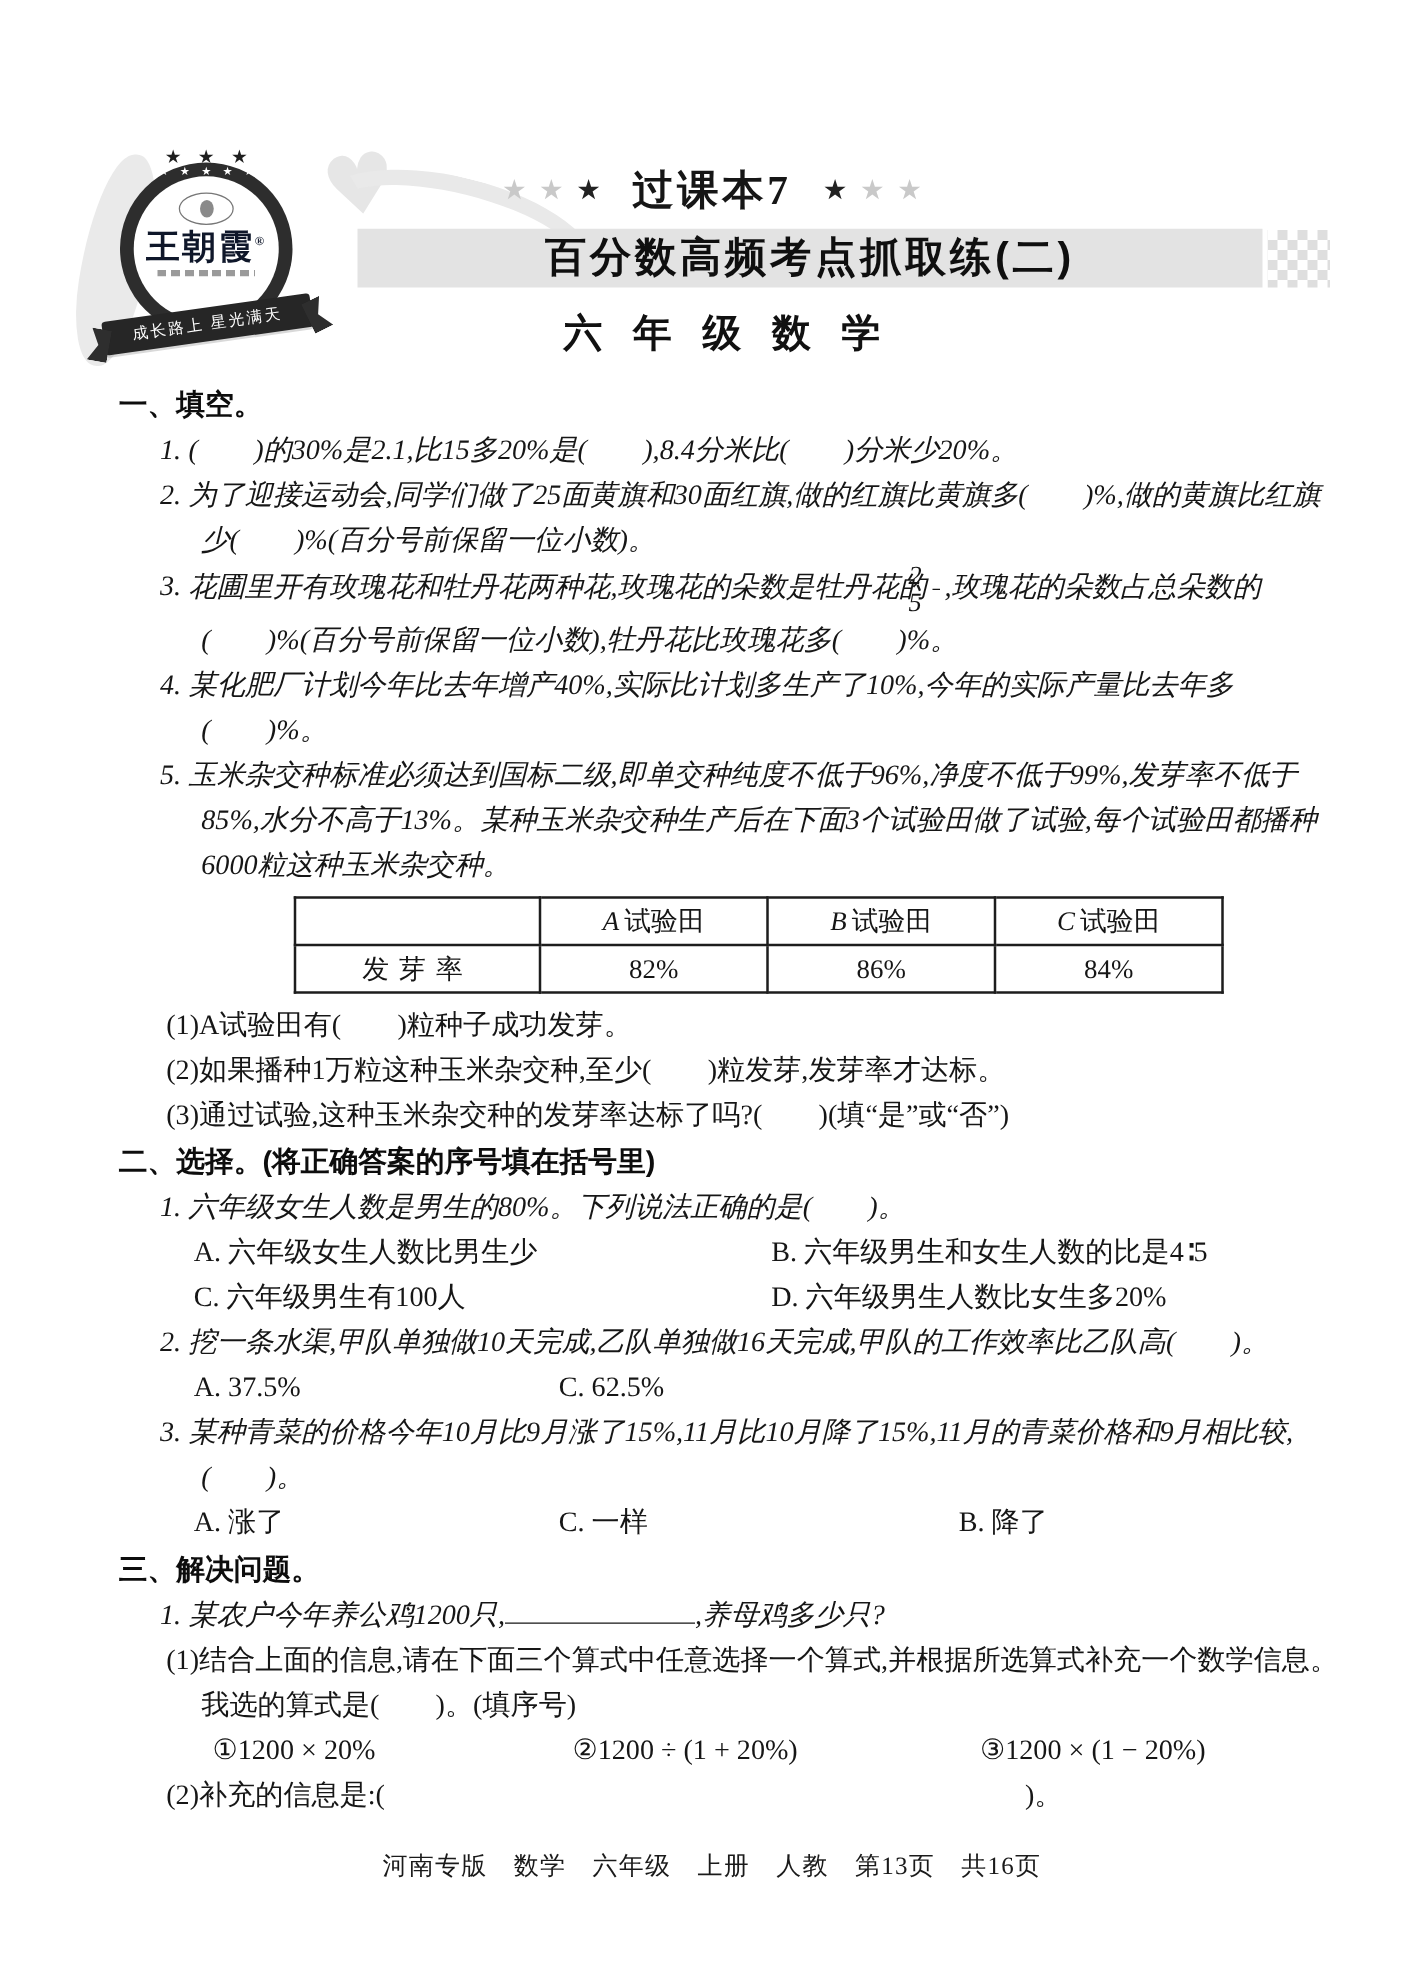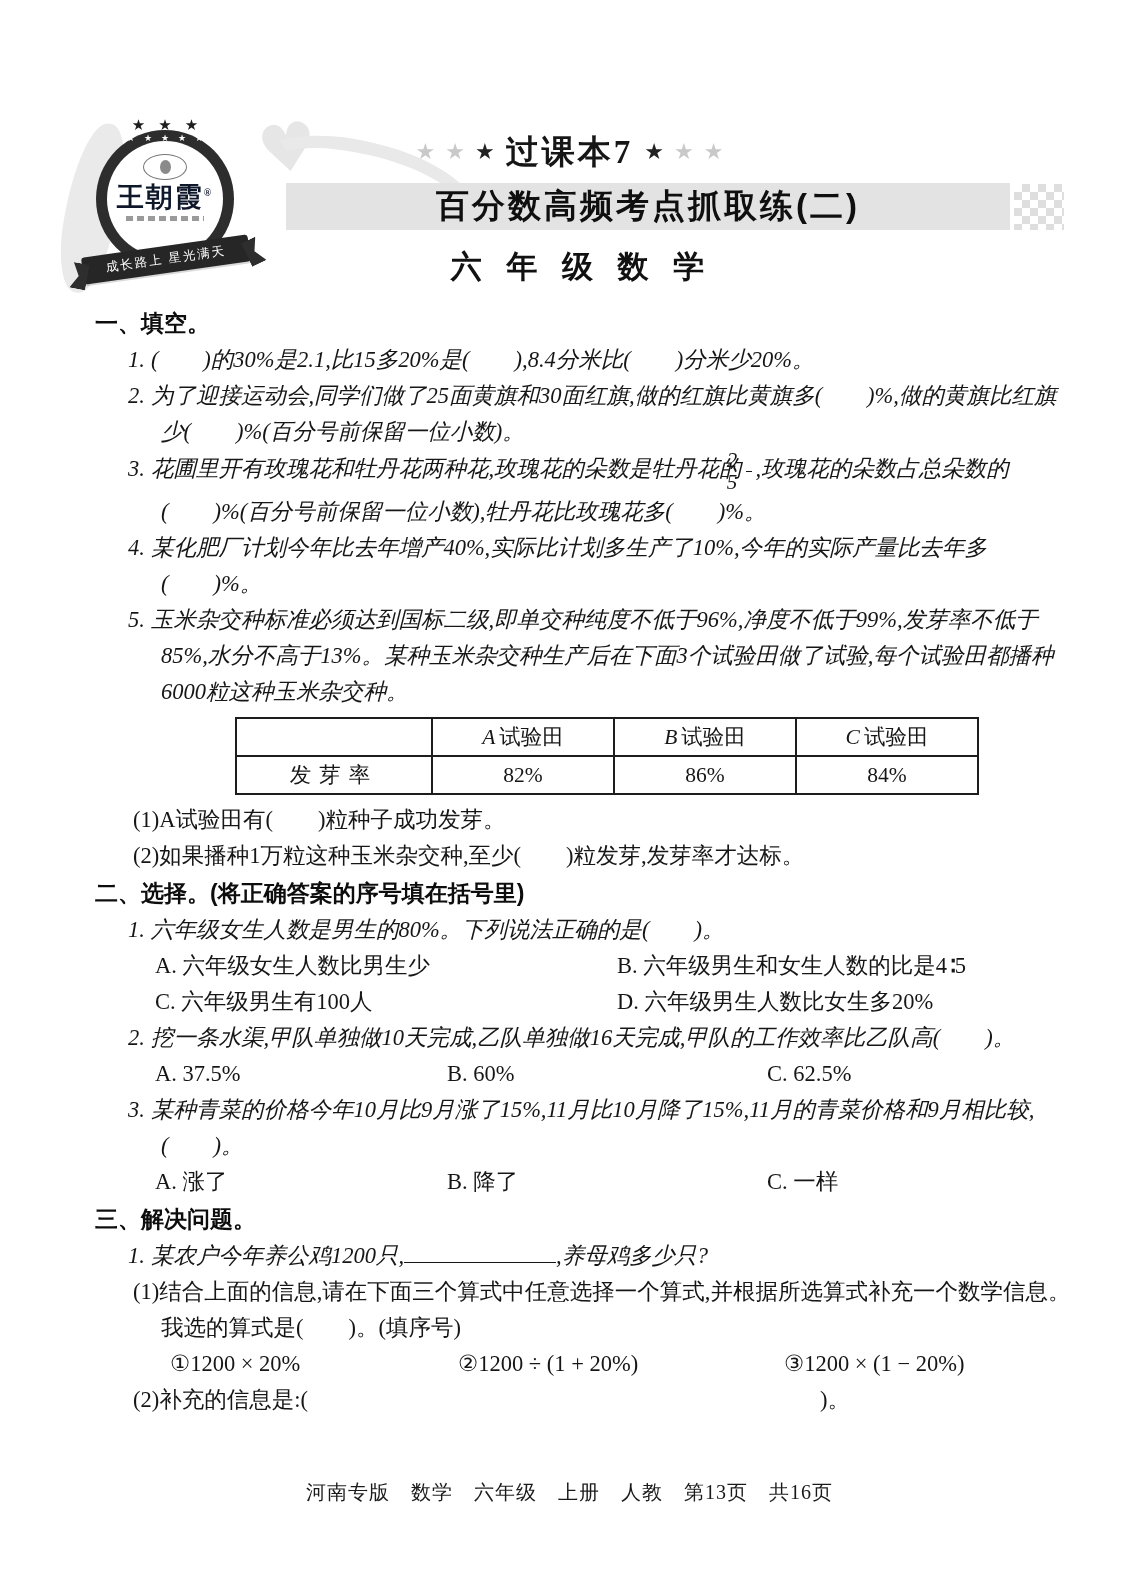--- a/index.html
+++ b/index.html
@@ -45,21 +45,21 @@
     border-radius:3px; box-shadow:0 2px 0 rgba(0,0,0,.15); }
   .ribbon:before, .ribbon:after { content:""; position:absolute; top:5px; width:16px; height:26px; background:#2e2e2e; }
   .ribbon:before { left:-12px; transform:rotate(18deg); clip-path:polygon(0 0,100% 0,100% 100%,0 100%,45% 50%); }
   .ribbon:after { right:-12px; transform:rotate(-18deg); clip-path:polygon(0 0,100% 0,55% 50%,100% 100%,0 100%); }
 
   
   .series-line { position:absolute; left:0; top:130px; width:100%; text-align:center;
     font-weight:bold; font-size:33px; font-family:"Liberation Serif","DejaVu Serif",serif; }
   .series-line .star { font-size:22px; vertical-align:4px; font-family:"DejaVu Sans",sans-serif; margin:0 5px; }
   .st-light { color:#c9c9c9; } .st-dark { color:#222222; }
-  .series-title { margin:0 6px; letter-spacing:3px;font-family:Liberation Serif, serif; }
+  .series-title { margin:0 20px; letter-spacing:3px;font-family:Liberation Serif, serif; }
 
   .banner { position:absolute; left:286px; top:183px; width:724px; height:47px;
     background:#e3e3e3; text-align:center;
     font-family:"Liberation Sans","DejaVu Sans",sans-serif; font-weight:bold;
     font-size:33px; line-height:46px; letter-spacing:3px; color:#0f0f0f; }
   .checker { position:absolute; left:1014px; top:184px; width:50px; height:46px;
     background:repeating-conic-gradient(#dedede 0% 25%, #ffffff 0% 50%);
     background-size:16px 16px; }
 
   .subject { position:absolute; left:12px; top:246px; width:100%; text-align:center;
@@ -156,45 +156,45 @@
         <td class="c0">发芽率</td>
         <td class="c1">82%</td>
         <td class="c2">86%</td>
         <td class="c3">84%</td>
       </tr>
     </tbody>
       </table>
 
     <div class="subitem">(1)A试验田有(　　)粒种子成功发芽。</div>
     <div class="subitem">(2)如果播种1万粒这种玉米杂交种,至少(　　)粒发芽,发芽率才达标。</div>
+    <div class="subitem">(3)通过试验,这种玉米杂交种的发芽率达标了吗?(　　)(填“是”或“否”)</div>
 
     <div class="sec-h">二、选择。(将正确答案的序号填在括号里)</div>
 
     <div class="item"><span class="qnum">1.</span><span>六年级女生人数是男生的80%。下列说法正确的是(　　)。</span></div>
     <div class="opt-grid2">
       <span>A. 六年级女生人数比男生少</span>
       <span>B. 六年级男生和女生人数的比是4∶5</span>
     </div>
     <div class="opt-grid2">
       <span>C. 六年级男生有100人</span>
       <span>D. 六年级男生人数比女生多20%</span>
     </div>
 
     <div class="item"><span class="qnum">2.</span><span>挖一条水渠,甲队单独做10天完成,乙队单独做16天完成,甲队的工作效率比乙队高(　　)。</span></div>
     <div class="opt-grid3">
       <span>A. 37.5%</span>
-      <span>B. 60%</span>
       <span>C. 62.5%</span>
     </div>
 
     <div class="item"><span class="qnum">3.</span><span>某种青菜的价格今年10月比9月涨了15%,11月比10月降了15%,11月的青菜价格和9月相比较,(　　)。</span></div>
     <div class="opt-grid3">
       <span>A. 涨了</span>
+      <span>C. 一样</span>
       <span>B. 降了</span>
-      <span>C. 一样</span>
     </div>
 
     <div class="sec-h">三、解决问题。</div>
 
     <div class="item"><span class="qnum">1.</span><span>某农户今年养公鸡1200只,</span><span class="ublank"></span><span>,养母鸡多少只?</span></div>
 
     <div class="subitem">(1)结合上面的信息,请在下面三个算式中任意选择一个算式,并根据所选算式补充一个数学信息。我选的算式是(　　)。(填序号)</div>
 
     <div class="expr-row">
       <span>①1200 × 20%</span>

